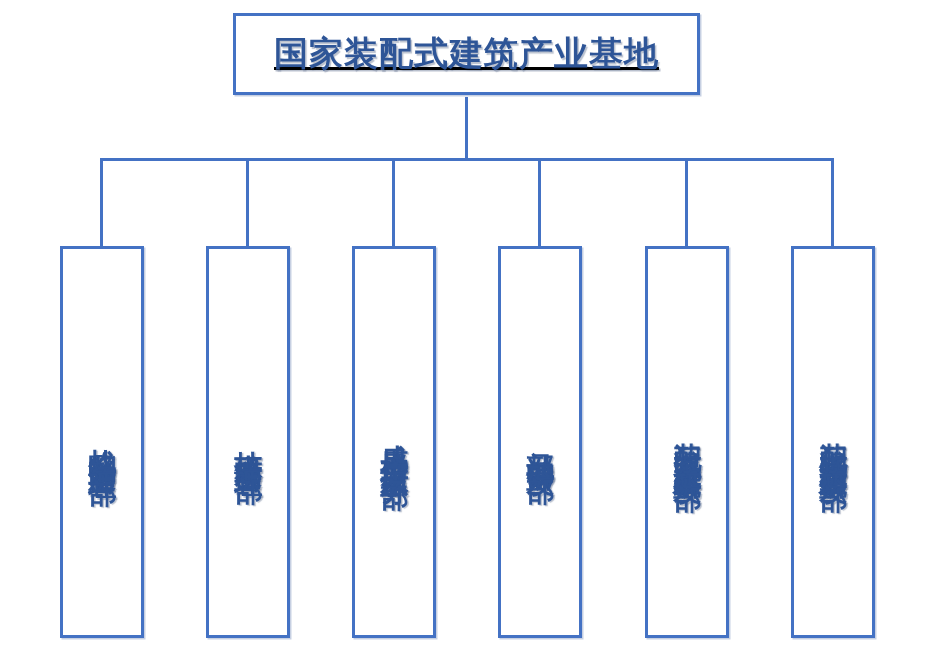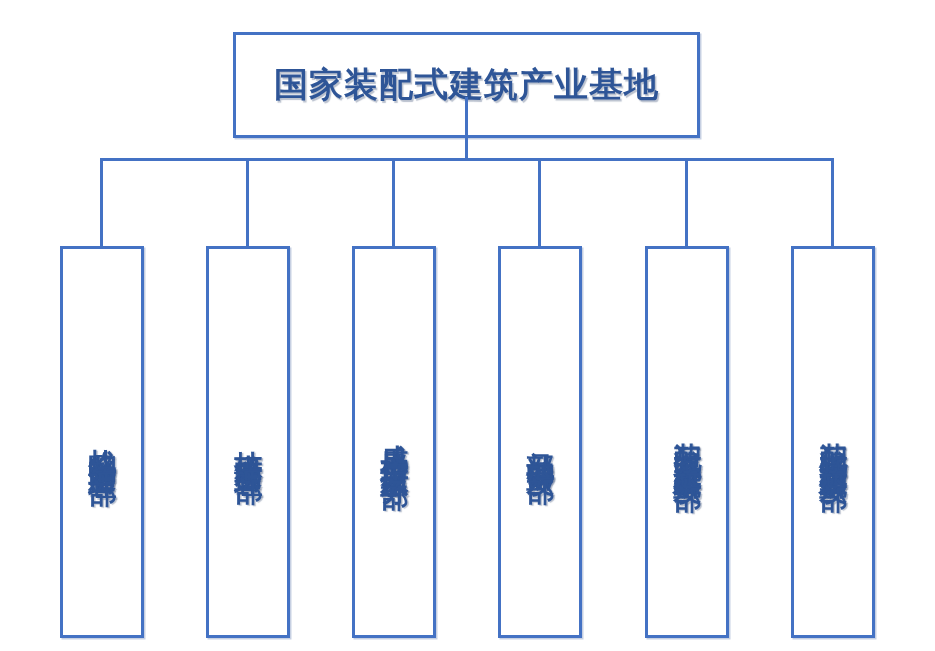--- a/index.html
+++ b/index.html
@@ -21,23 +21,24 @@
     box-sizing: border-box;
     border: 3px solid #4472C4;
     background: #ffffff;
     display: flex;
     align-items: center;
     justify-content: center;
     box-shadow: 1.5px 1.5px 0 rgba(68, 100, 160, 0.30);
   }
   .root-box {
     left: 233px;
-    top: 32px;
+    top: 13px;
     width: 467px;
-    height: 106px;
+    height: 82px;
+    text-decoration: underline;
   }
   .root-label {
     font-size: 34px;
     font-weight: 700;
     letter-spacing: 1px;
     color: #2E5597;
     text-shadow: 1.5px 1.5px 1px rgba(130, 142, 165, 0.55);
     white-space: nowrap;
   }
   .dept {

